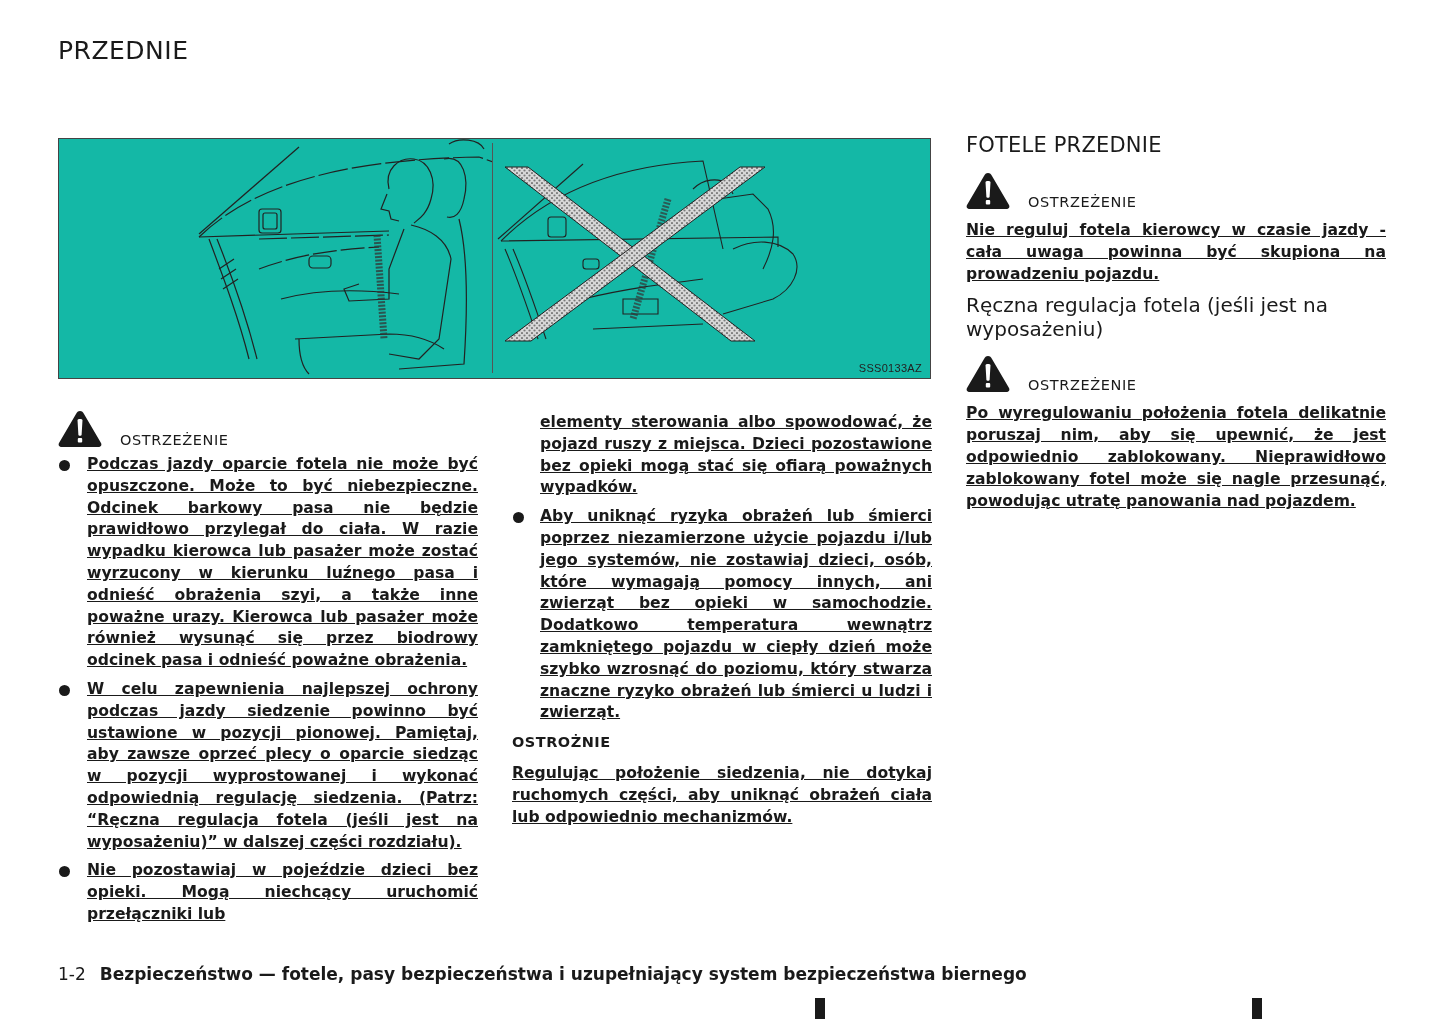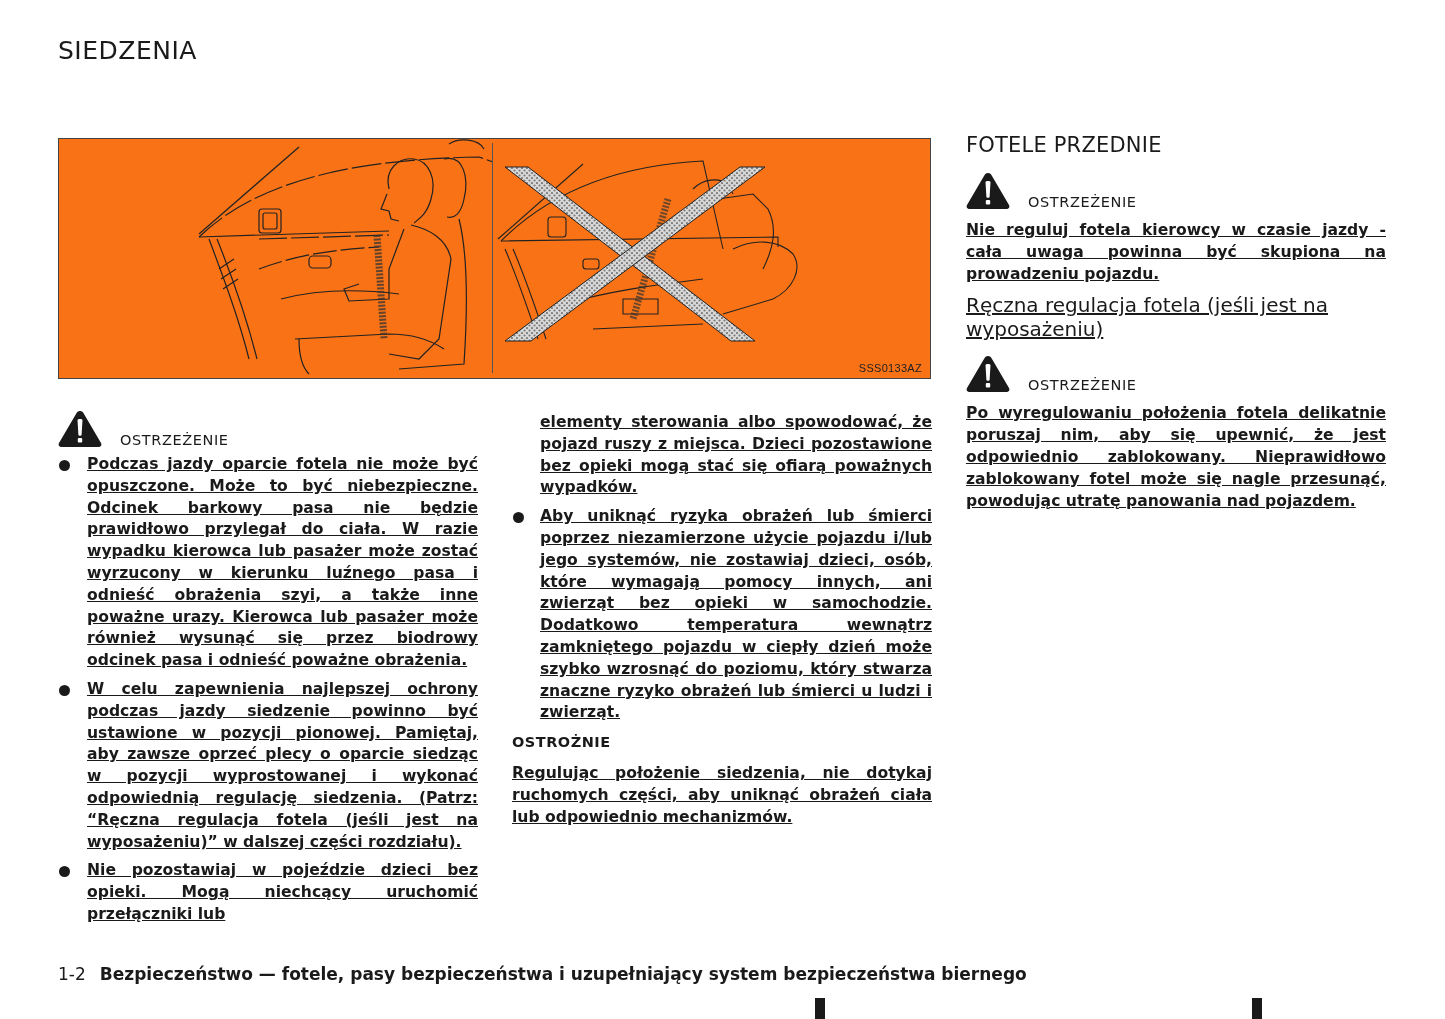--- a/index.html
+++ b/index.html
@@ -8,21 +8,21 @@
     font-family: "DejaVu Sans", "Liberation Sans", sans-serif;
     color: #1a1a1a;
   }
   .page-header {
     position: absolute; left: 58px; top: 36px;
     font-size: 25px; font-weight: normal; letter-spacing: 0.5px; color: #1a1a1a;
     font-family: "DejaVu Sans", sans-serif;
   }
   .figure {
     position: absolute; left: 58px; top: 138px; width: 873px; height: 241px;
-    border: 1.5px solid #444; box-sizing: border-box; background: #f97316;
+    border: 1.5px solid #444; box-sizing: border-box; background: #14b8a6;
   }
   .figure .divider {
     position: absolute; left: 433px; top: 4px; width: 1px; height: 230px; background: #555;
   }
   .figure svg { position: absolute; top: 0; }
   .figure .fig-code {
     position: absolute; right: 8px; bottom: 4px; font-size: 11px;
     font-family: "Liberation Sans", sans-serif; color: #222; letter-spacing: 0.3px;
   }
   .col { position: absolute; font-size: 15.6px; line-height: 21.8px; font-weight: bold; }
@@ -34,21 +34,21 @@
   .bullet .dot {
     position: absolute; left: 1px; top: 6px; width: 11px; height: 11px;
     border-radius: 50%; background: #1a1a1a;
   }
   .bullet p { text-align: justify; }
   .caution-title { font-size: 14.5px; letter-spacing: 0.5px; margin: 8px 0 9px 0; }
   .section-title {
     font-size: 21px; font-weight: normal; letter-spacing: 0.2px; margin: 0 0 14px 0; line-height: 26px;
   }
   .subsection-title {
-    font-size: 20px; font-weight: normal; line-height: 24px; margin: 8px 0 14px 0; text-decoration: underline;
+    font-size: 20px; font-weight: normal; line-height: 24px; margin: 8px 0 14px 0;
   }
   .footer {
     position: absolute; left: 58px; top: 964px; font-size: 17px; white-space: nowrap;
   }
   .footer .page-num { font-weight: normal; margin-right: 14px; }
   .footer .chapter { font-weight: bold; }
   .edge-mark { position: absolute; top: 998px; width: 10px; height: 21px; background: #1a1a1a; }
 </style>
 </head>
 <body>
@@ -61,21 +61,21 @@
       <rect x="19.8" y="28" width="4.4" height="4.4" rx="1" fill="#fff"></rect>
     </symbol>
     <pattern id="dots" width="5" height="5" patternUnits="userSpaceOnUse">
       <rect width="5" height="5" fill="#d8d8d8"></rect>
       <circle cx="1.5" cy="1.5" r="1.1" fill="#7a7a7a"></circle>
       <circle cx="4" cy="4" r="1.1" fill="#7a7a7a"></circle>
     </pattern>
   </defs>
 </svg>
 
-<div class="page-header">SIEDZENIA</div>
+<div class="page-header">PRZEDNIE</div>
 
 <div class="figure">
 
   <svg style="left:0" width="433" height="238" viewBox="0 0 433 238" fill="none" stroke="#222" stroke-width="1.2">
     <path d="M140 95 L240 8"></path>
     <path d="M140 98 C200 40 300 20 420 18 L440 25" stroke-dasharray="30 4"></path>
     <path d="M140 98 L330 92"></path>
     <path d="M150 100 C165 140 180 180 190 220"></path>
     <path d="M158 100 C174 140 188 180 198 220"></path>
     <rect x="200" y="70" width="22" height="24" rx="3"></rect>

